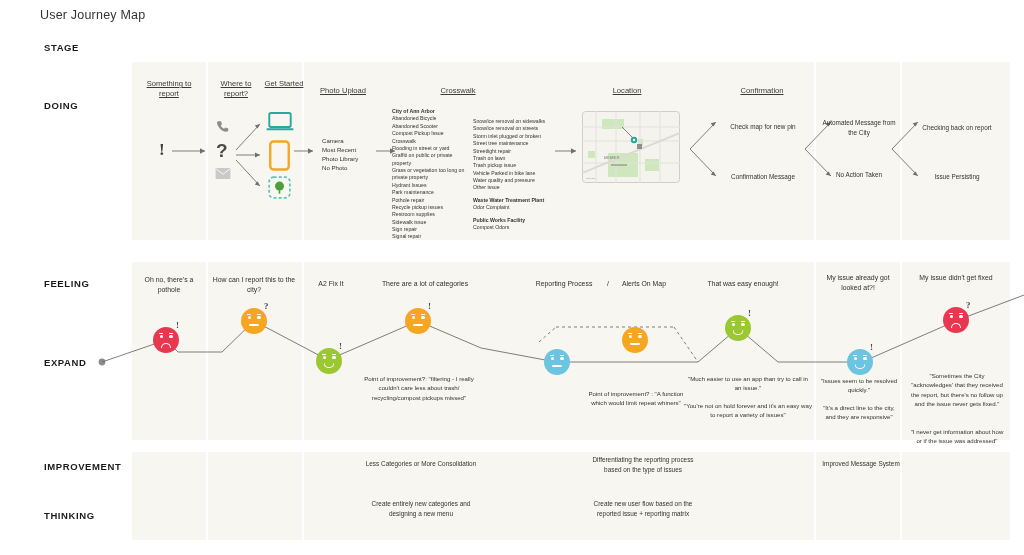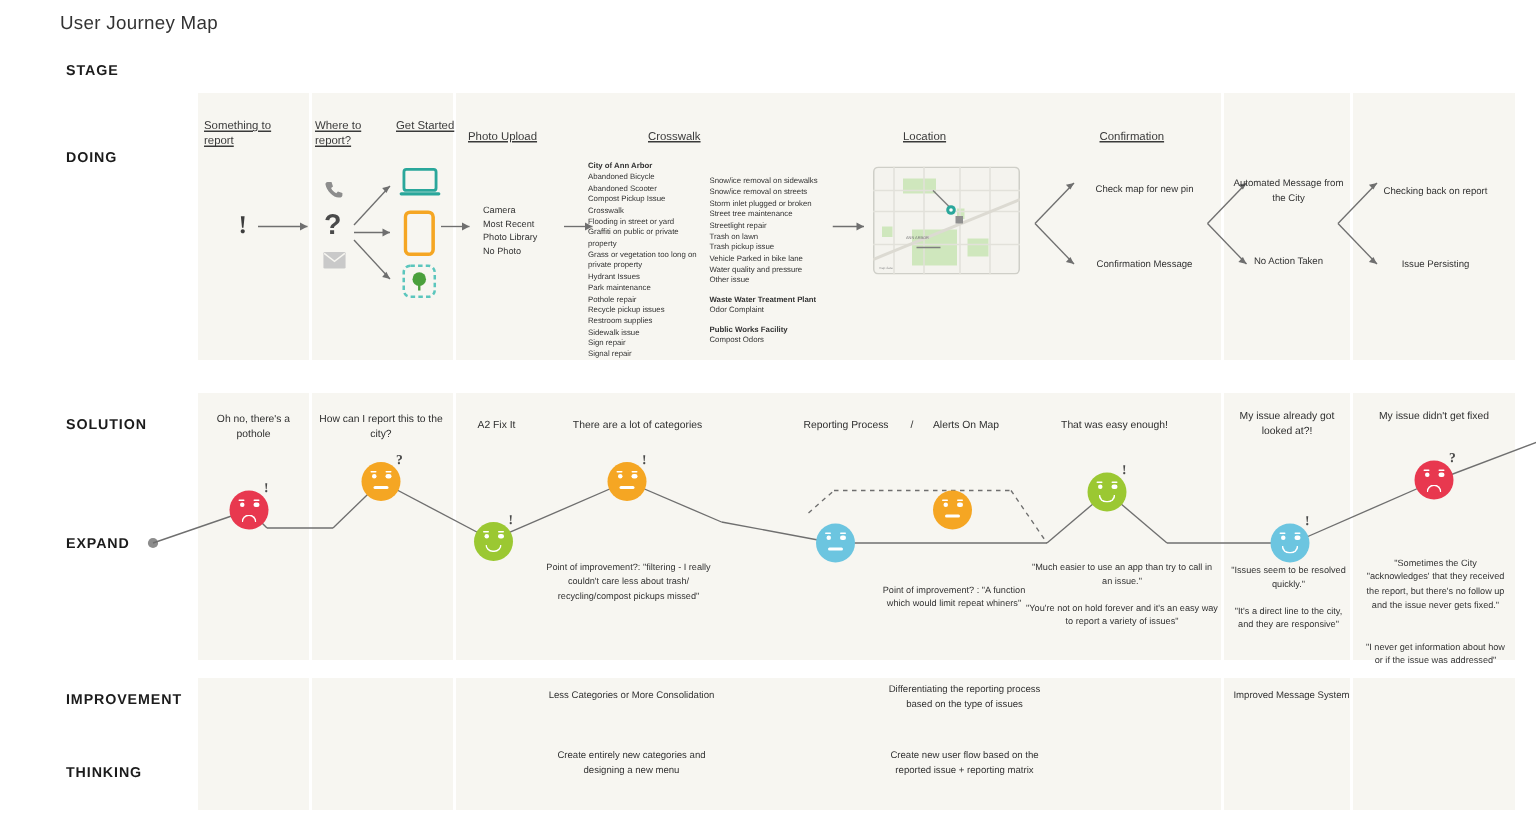--- a/index.html
+++ b/index.html
@@ -42,21 +42,21 @@
     background-size: 5px 5px;
     pointer-events:none;
   }
   .chev > span { position: relative; z-index: 2; }
 
   
   .panel { background: #f7f6f1; }
 
   
   .hdr-link {
-    font-size: 7.6px; color: #3a3a3a; 
+    font-size: 7.6px; color: #3a3a3a; text-align: center;
     text-decoration: underline; line-height: 1.35;
   }
   .smalltxt { font-size: 6.1px; color: #333; line-height: 1.5; }
   .microtxt { font-size: 5.2px; color: #333; line-height: 1.42; }
   .bodytxt { font-size: 6.4px; color: #333; line-height: 1.5; text-align: center; }
 
   .thinktxt { font-size: 6.9px; color: #2f2f2f; text-align: center; line-height: 1.45; }
   .quote { font-size: 6.1px; color: #333; text-align: center; line-height: 1.55; }
   .impr { font-size: 6.4px; color: #333; text-align: center; line-height: 1.5; }
 
@@ -103,21 +103,21 @@
   svg { display: block; }
 </style>
 </head>
 <body>
 <div id="root">
 
 <div class="abs" id="title">User Journey Map</div>
 
 <div class="abs rowlabel" style="top:42px">STAGE</div>
 <div class="abs rowlabel" style="top:100px">DOING</div>
-<div class="abs rowlabel" style="top:278px">SOLUTION</div>
+<div class="abs rowlabel" style="top:278px">FEELING</div>
 <div class="abs rowlabel" style="top:357px">EXPAND</div>
 <div class="abs rowlabel" style="top:461px">IMPROVEMENT</div>
 <div class="abs rowlabel" style="top:510px">THINKING</div>
 
 
 <div class="abs panel" style="left:106px; top:62px; width:74px;  height:178px"></div>
 <div class="abs panel" style="left:182px; top:62px; width:94px;  height:178px"></div>
 <div class="abs panel" style="left:278px; top:62px; width:510px; height:178px"></div>
 <div class="abs panel" style="left:790px; top:62px; width:84px;  height:178px"></div>
 <div class="abs panel" style="left:876px; top:62px; width:108px; height:178px"></div>
@@ -181,21 +181,21 @@
   <rect x="1.3" y="1.3" width="23.4" height="23.4" rx="5" fill="none" stroke="#5bc6bd" stroke-width="1.9" stroke-dasharray="3.4 2.4"></rect>
   <circle cx="13" cy="11.4" r="5.1" fill="#4aa03c"></circle>
   <rect x="12.1" y="14.6" width="1.8" height="5.4" fill="#4aa03c"></rect>
 </svg>
 
 <svg class="abs" style="left:268px; top:144px" width="26" height="14">
   <line x1="0" y1="7" x2="19" y2="7" stroke="#6f6f6f" stroke-width="0.9"></line>
   <path d="M19 7 L14 4.3 L14 9.7 Z" fill="#6f6f6f"></path>
 </svg>
 
-<div class="abs hdr-link" style="left:286px; top:86px; width:62px; text-align:left">Photo Upload</div>
+<div class="abs hdr-link" style="left:286px; top:86px; width:62px; text-align:center">Photo Upload</div>
 <div class="abs smalltxt" style="left:296px; top:136px; width:58px">
   <div>Camera</div>
   <div>Most Recent</div>
   <div>Photo Library</div>
   <div>No Photo</div>
 </div>
 
 <svg class="abs" style="left:350px; top:144px" width="26" height="14">
   <line x1="0" y1="7" x2="19" y2="7" stroke="#6f6f6f" stroke-width="0.9"></line>
   <path d="M19 7 L14 4.3 L14 9.7 Z" fill="#6f6f6f"></path>

